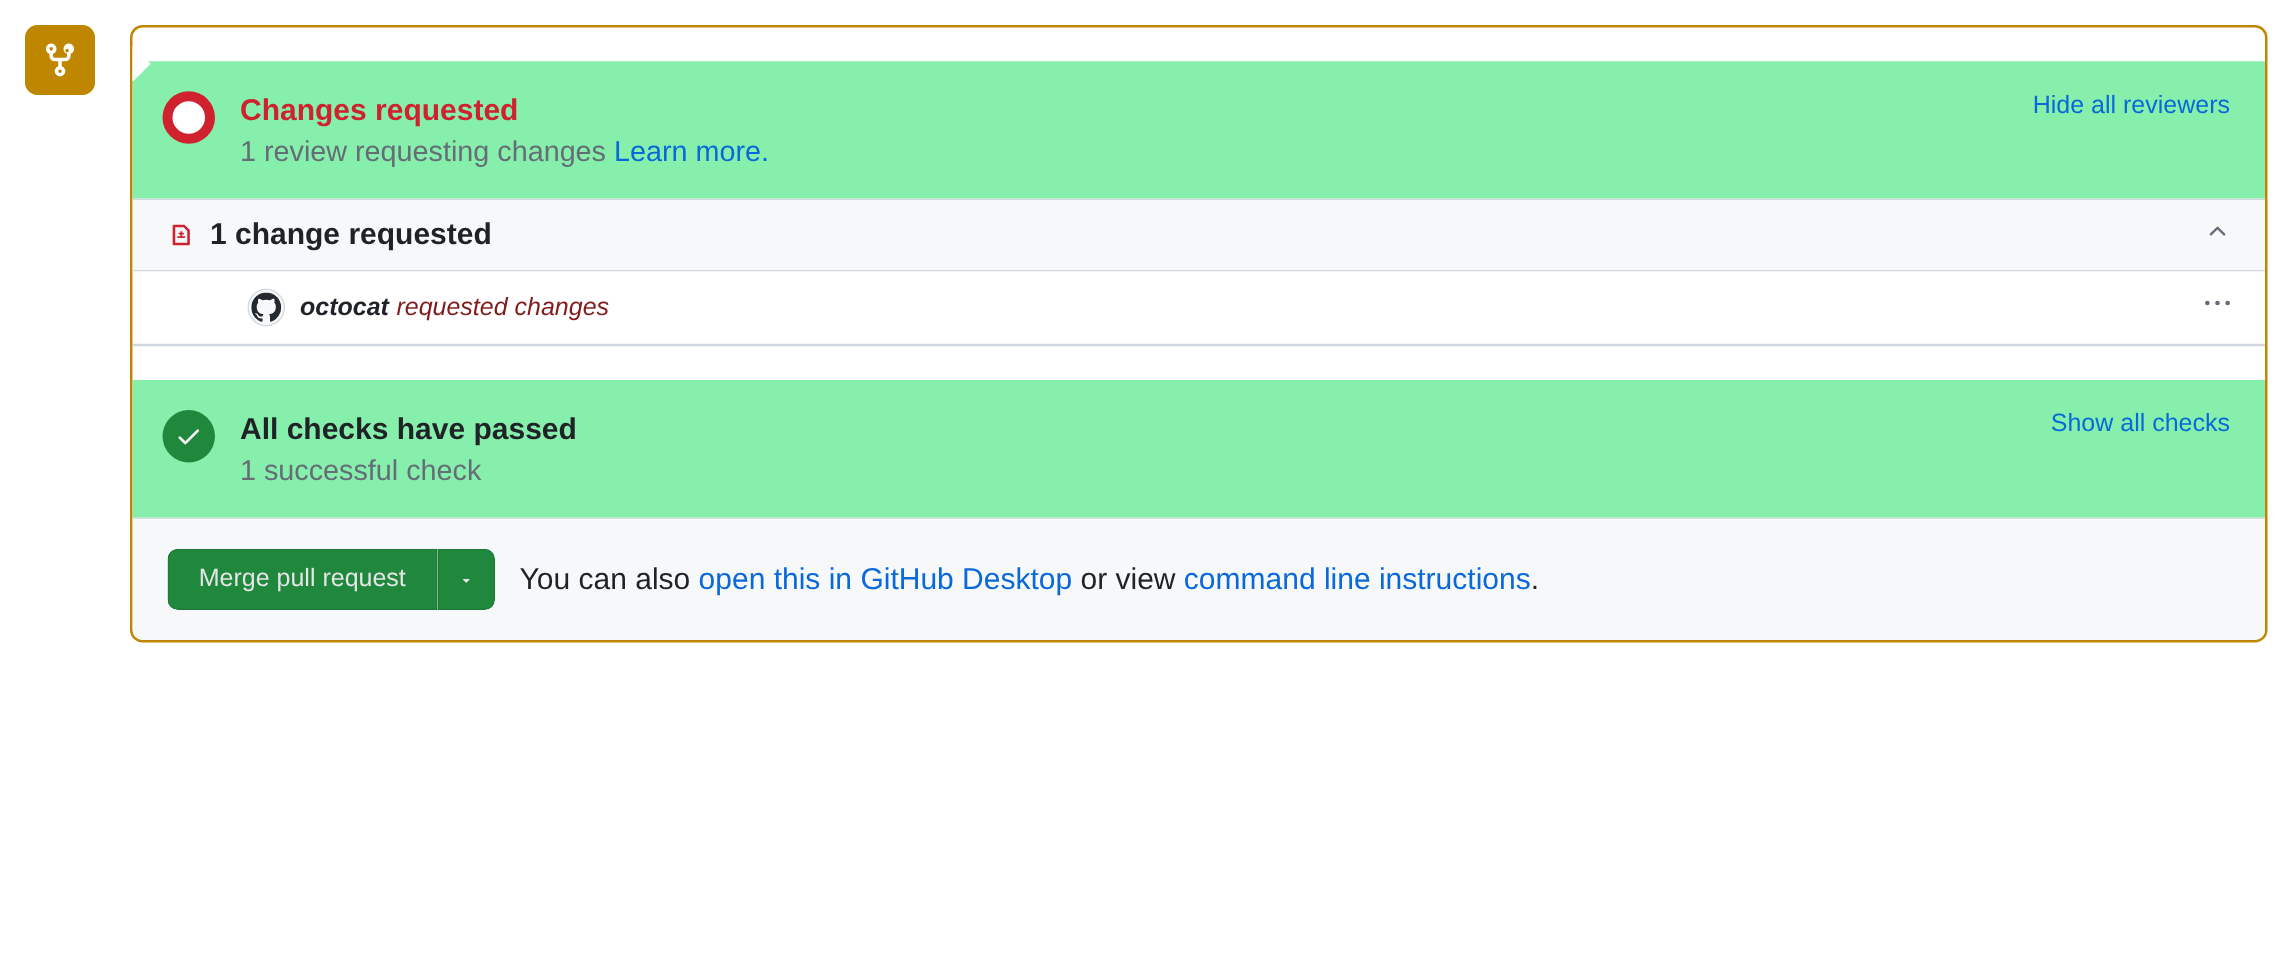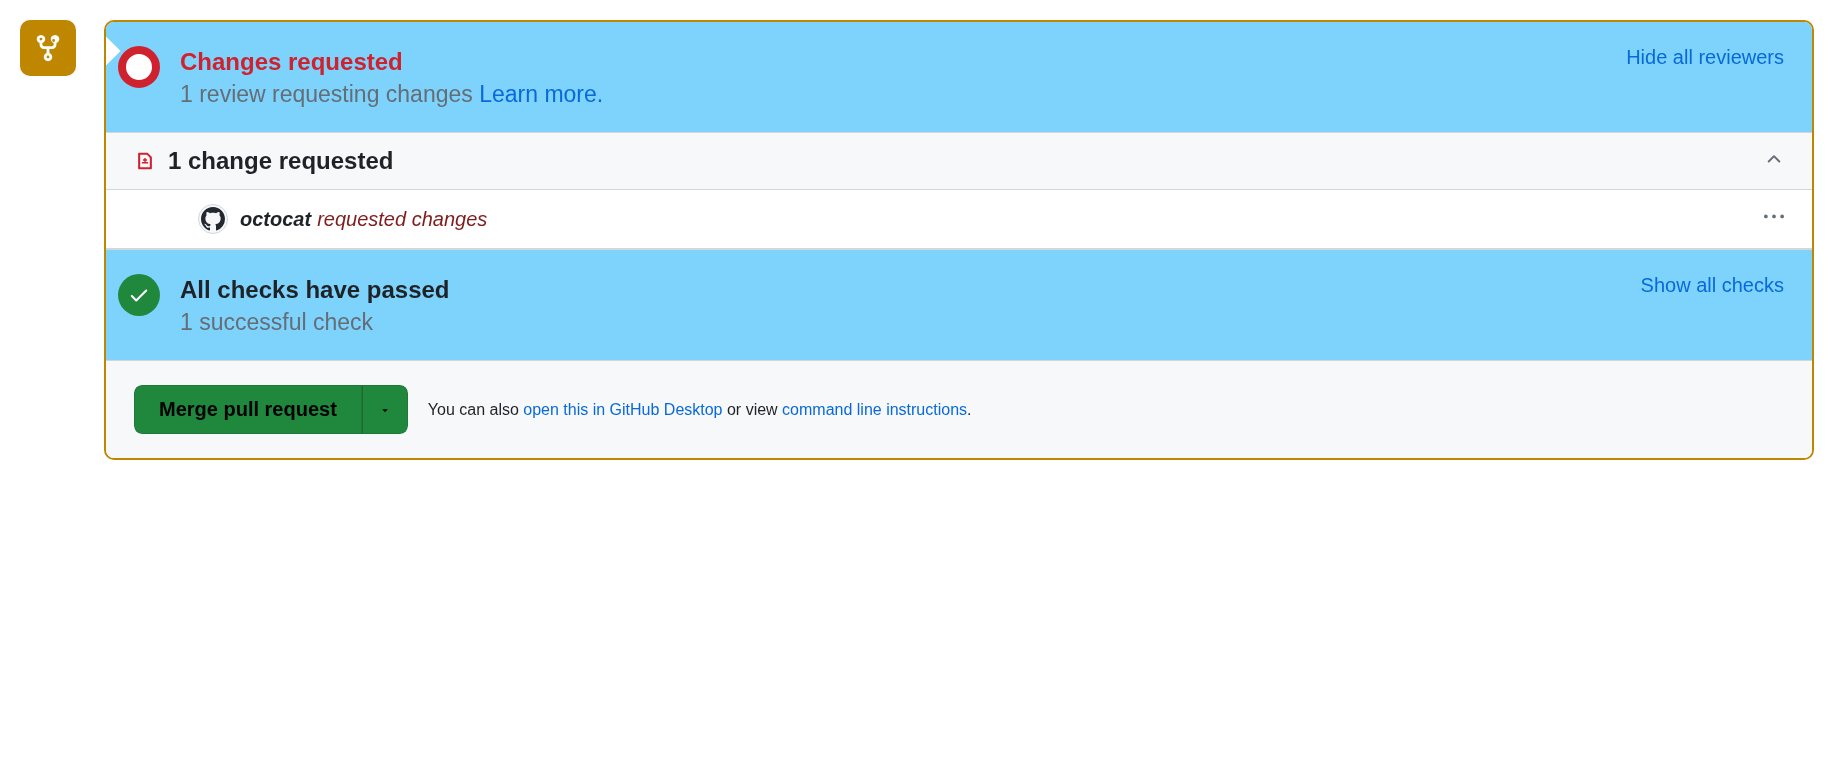--- a/index.html
+++ b/index.html
@@ -44,26 +44,27 @@
     top: 18px;
     width: 20px;
     height: 20px;
     background: #ffffff;
     border-left: 2px solid #bf8700;
     border-bottom: 2px solid #bf8700;
     transform: rotate(45deg);
     z-index: 1;
   }
   .section {
-    padding: 24px 12px;
+    padding: 24px 24px;
     border-top: 1px solid #d0d7de;
     display: flex;
     align-items: flex-start;
     position: relative;
-    background: #7dd3fc;
+    background: #86efac;
+    margin-top: 27px;
   }
   .section:first-child { border-top: none; }
   .status-icon {
     width: 42px;
     height: 42px;
     border-radius: 50%;
     display: flex;
     align-items: center;
     justify-content: center;
     flex-shrink: 0;
@@ -163,37 +164,37 @@
     align-items: center;
   }
   .merge-btn-group {
     display: inline-flex;
     border-radius: 8px;
     overflow: hidden;
     margin-right: 20px;
   }
   .merge-btn {
     background: #1f883d;
-    color: #000000;
+    color: #e5e5e5;
     border: 1px solid rgba(31,35,40,0.15);
     padding: 12px 24px;
     font-size: 20px;
-    font-weight: 700;
+    font-weight: 400;
     cursor: pointer;
     display: flex;
     align-items: center;
   }
   .merge-btn.main { border-radius: 8px 0 0 8px; }
   .merge-btn.dropdown {
     border-radius: 0 8px 8px 0;
     border-left: 1px solid rgba(0,0,0,0.2);
     padding: 12px 16px;
   }
   .footer-text {
-    font-size: 16px;
+    font-size: 24px;
     color: #1f2328;
   }
 </style>
 </head>
 <body>
 
 <div class="container">
   <div class="timeline-badge">
     <svg width="30" height="30" viewBox="0 0 16 16" fill="currentColor">
       <path d="M5 3.25a.75.75 0 1 1-1.5 0 .75.75 0 0 1 1.5 0Zm0 2.122a2.25 2.25 0 1 0-1.5 0v.878A2.25 2.25 0 0 0 5.75 8.5h1.5v2.128a2.251 2.251 0 1 0 1.5 0V8.5h1.5a2.25 2.25 0 0 0 2.25-2.25v-.878a2.25 2.25 0 1 0-1.5 0v.878a.75.75 0 0 1-.75.75h-4.5A.75.75 0 0 1 5 6.25v-.878Zm3.75 7.378a.75.75 0 1 1-1.5 0 .75.75 0 0 1 1.5 0Zm3-8.75a.75.75 0 1 1-1.5 0 .75.75 0 0 1 1.5 0Z"></path>

